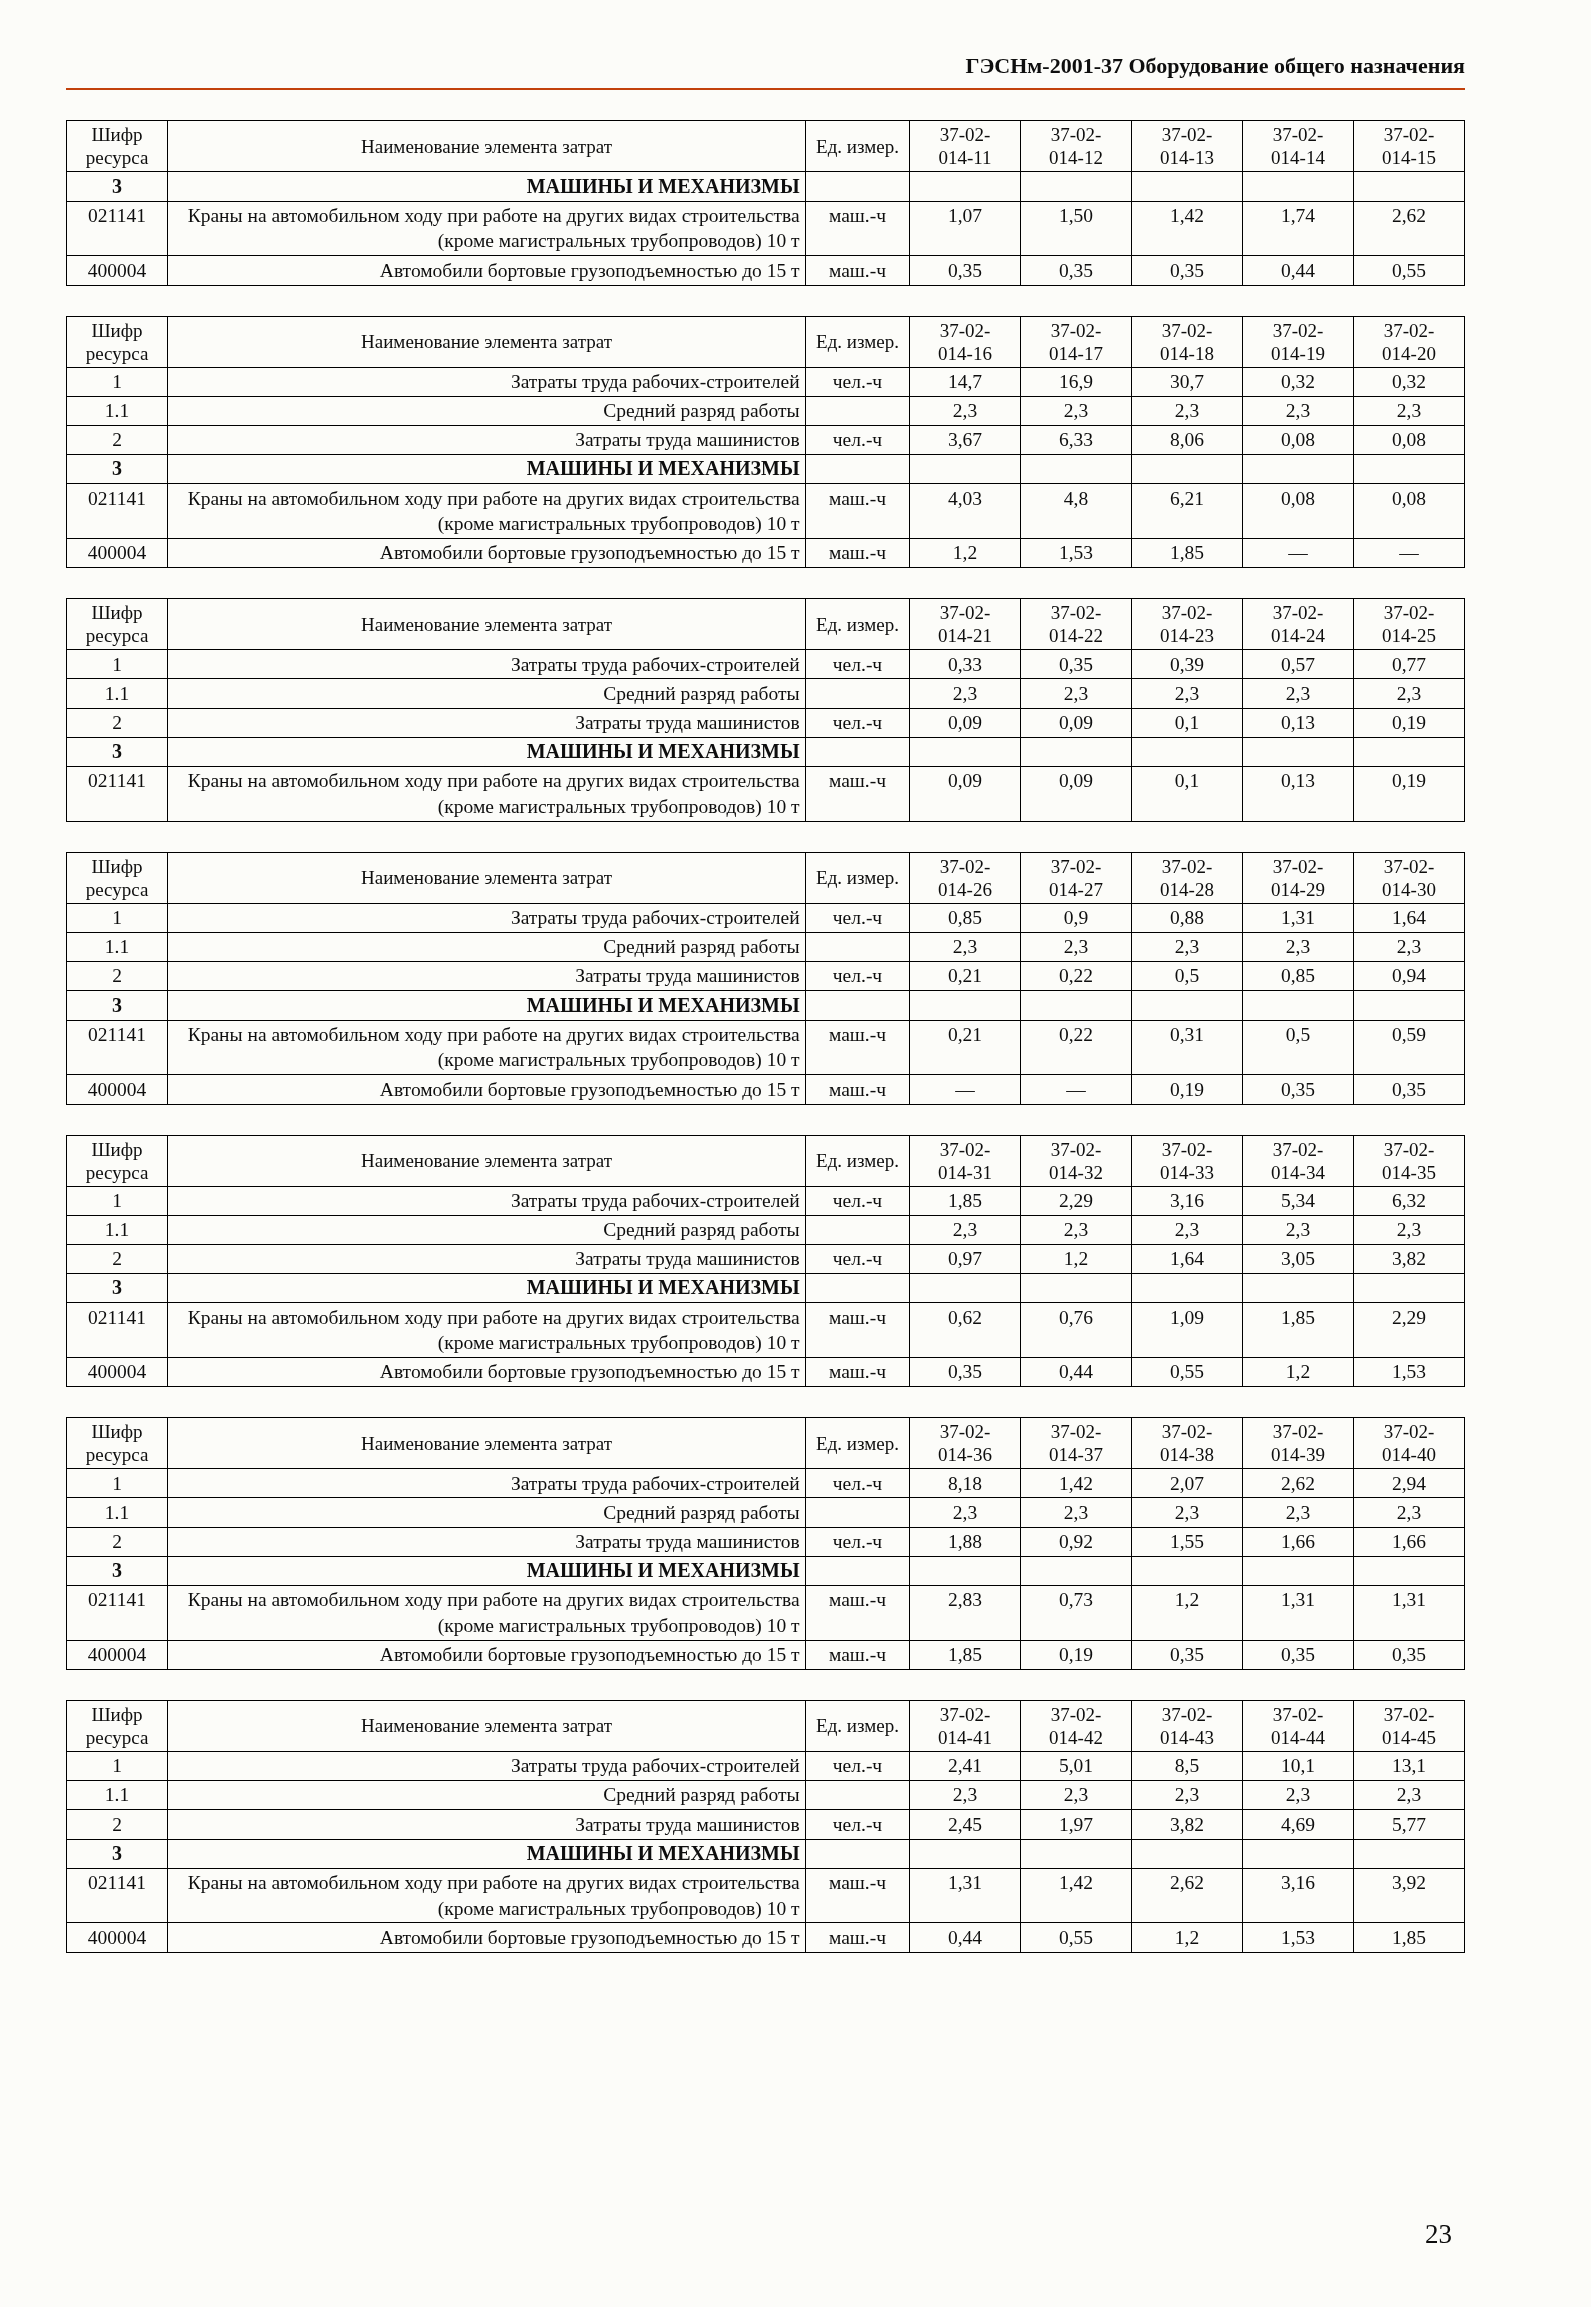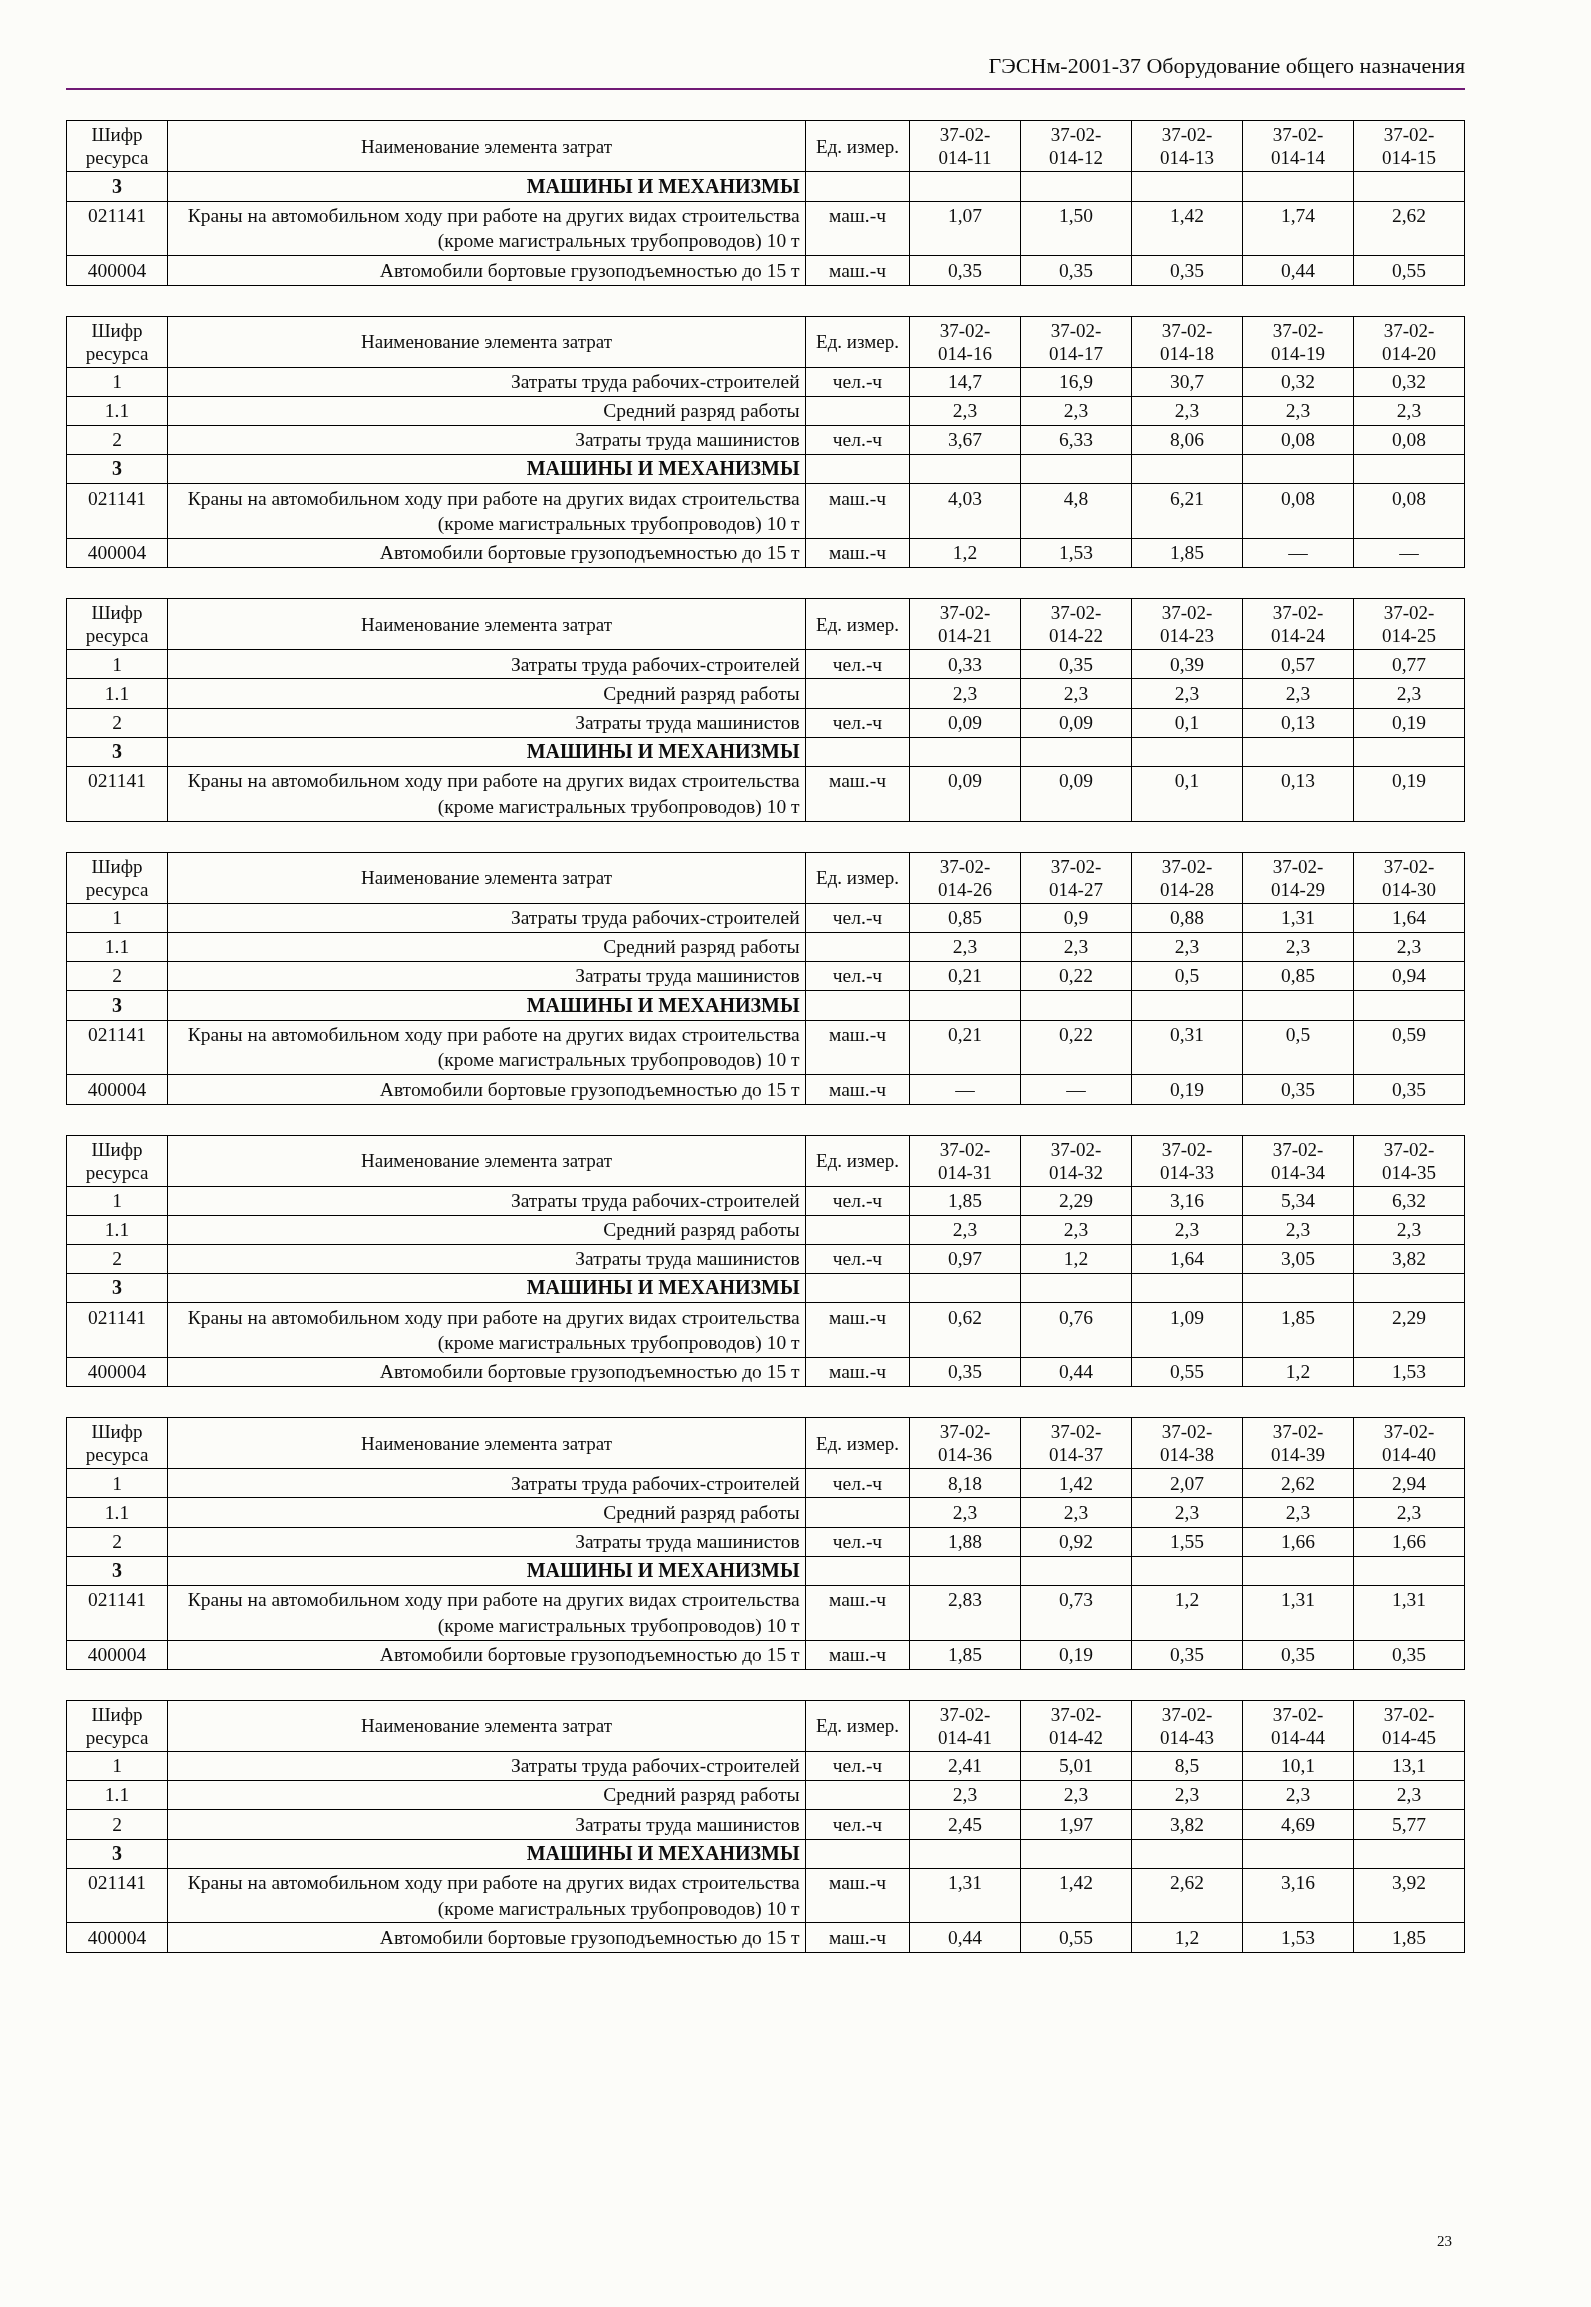--- a/index.html
+++ b/index.html
@@ -3,22 +3,22 @@
 <meta charset="utf-8">
 <style>
   html,body{margin:0;padding:0;}
   body{
     width:1591px;height:2307px;position:relative;overflow:hidden;
     background:#fcfcf9;color:#0e0e0e;
     font-family:"Liberation Serif","DejaVu Serif",serif;
   }
   .content{position:absolute;left:66px;top:53px;width:1399px;}
   .page-header{
-    text-align:right;font-size:22px;font-weight:normal;
-    padding-bottom:9.4px;border-bottom:2px solid #701a75;
+    text-align:right;font-size:22px;font-weight:bold;
+    padding-bottom:9.4px;border-bottom:2px solid #c2410c;
   }
   .tables{margin-top:30px;}
   table.cost{
     border-collapse:collapse;table-layout:fixed;width:1399px;
     margin:0 0 30px 0;
     border-radius:18px;
   }
   col.c-code{width:101px;}
   col.c-name{width:638px;}
   col.c-unit{width:104px;}
@@ -29,21 +29,21 @@
     text-align:center;vertical-align:middle;padding:2px 2.7px;
   }
   td{
     font-size:19.5px;line-height:25.6px;padding:1.3px 5.4px;
     vertical-align:top;
   }
   td.code,td.unit,td.val{text-align:center;}
   td.name{text-align:right;padding-left:8px;}
   tr.section td{font-weight:bold;font-size:20px;}
   .page-number{
-    position:absolute;right:139px;bottom:57px;font-size:15px;
+    position:absolute;right:139px;bottom:57px;font-size:27px;
   }
 </style>
 </head>
 <body>
 
 <div class="content">
   <div class="page-header">
     <span>ГЭСНм-2001-37 Оборудование общего назначения</span>
   </div>
   <div class="tables" id="tables">

